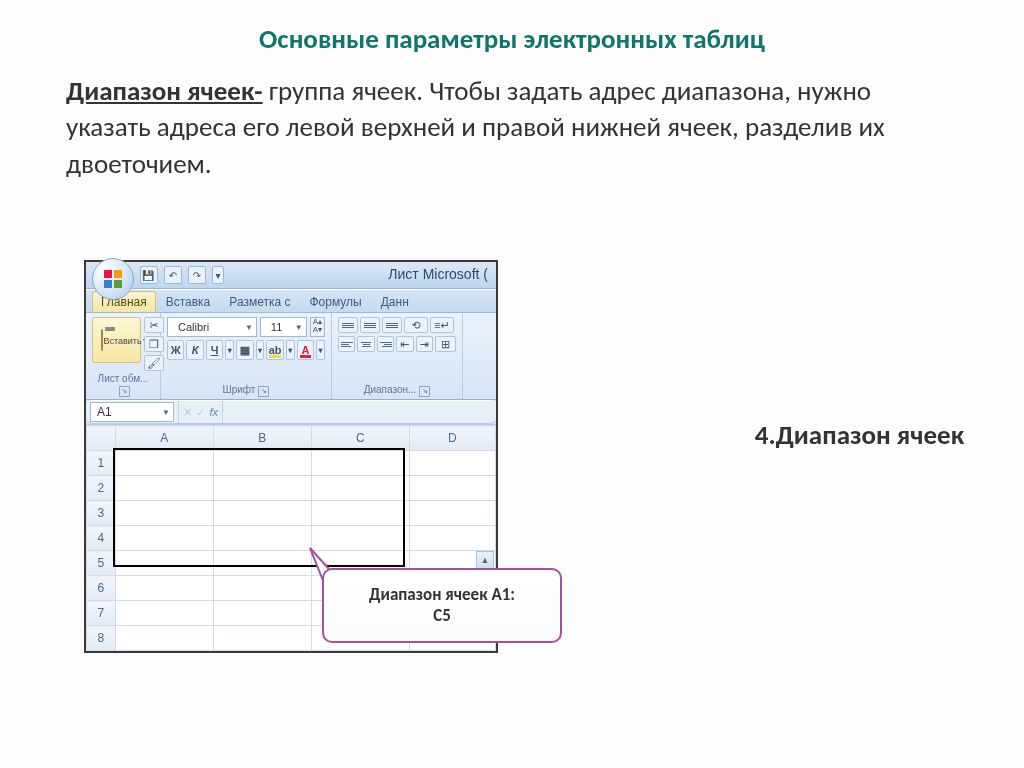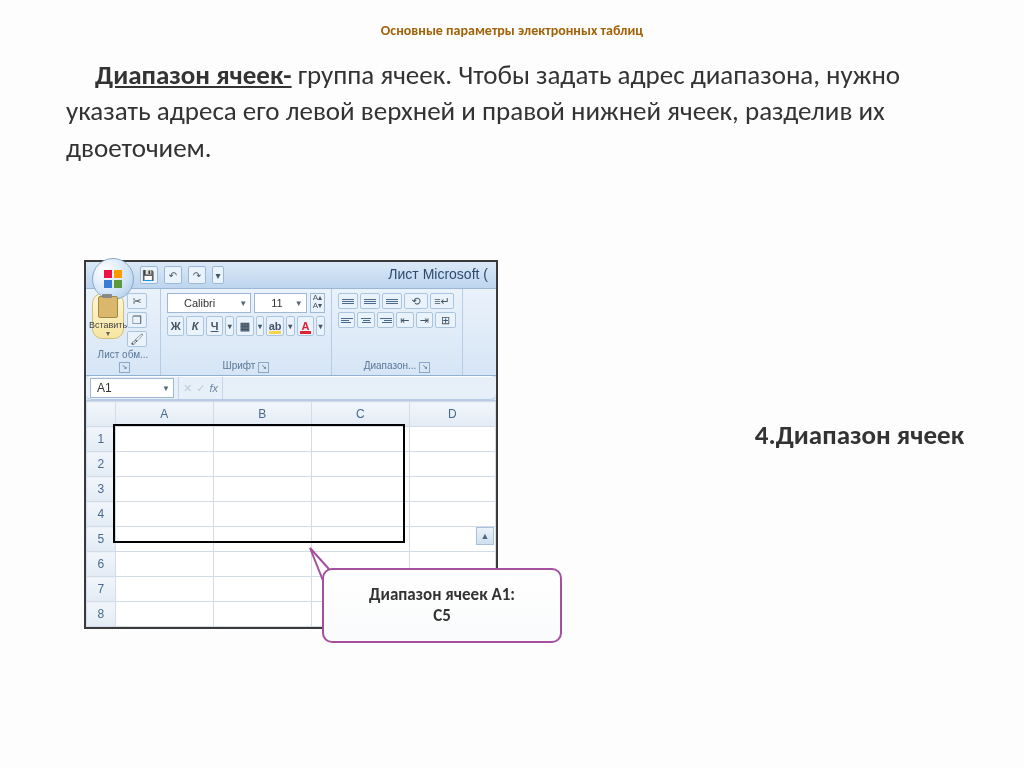--- a/index.html
+++ b/index.html
@@ -7,31 +7,31 @@
     width:1024px; height:768px;
     background:#fdfdfd;
     font-family:"Calibri","Arial",sans-serif;
     color:#333;
     position:relative;
     box-sizing:border-box;
   }
   .slide-title {
     text-align:center;
     font-weight:bold;
-    font-size:14px;
+    font-size:27px;
     margin-top:22px;
-    color:#a16207;
+    color:#0f766e;
   }
   .body-text {
     margin:18px 66px 0 66px;
     font-size:27px;
     line-height:1.35;
     color:#333;
   }
-  .term { text-decoration:underline; font-weight:bold;margin-left:29px; }
+  .term { text-decoration:underline; font-weight:bold; }
   .section-label {
     position:absolute;
     right:60px; top:418px;
     font-weight:bold;
     font-size:27px;
     color:#333;
   }
   
   .excel-shot {
     position:absolute;
@@ -73,31 +73,31 @@
   .ribbon-tabs .tab.active { background:linear-gradient(#faf3d6,#f7e6a2); border-color:#d8c173; color:#5a4a10;}
   
   .ribbon-body { display:flex; background:linear-gradient(#eaf2fb,#d6e5f5); border-bottom:1px solid #8fb0d0; }
   .grp { border-right:1px solid #b5cce4; padding:4px 6px 2px 6px; display:flex; flex-direction:column; justify-content:space-between;}
   .grp-label { font-size:10px; color:#5a7799; text-align:center; padding-top:2px;}
   .grp-label .dlg { display:inline-block; width:9px; height:9px; border:1px solid #8aa9c9; margin-left:3px; font-size:7px; line-height:7px; text-align:center; color:#567;}
   .gicon { background:#eaf2fb; border:1px solid #acc5df; border-radius:2px; display:inline-flex; align-items:center; justify-content:center; font-size:11px; color:#456;}
   
   .grp.clip { width:62px;}
   .clip-stack { display:flex; gap:3px;}
-  .paste-big { width:30px; height:44px; background:linear-gradient(#fef7d6,#f7e6a2); border:1px solid #d2c07a; border-radius:10px; display:flex; flex-direction:column; align-items:center; justify-content:center;}
+  .paste-big { width:30px; height:44px; background:linear-gradient(#fef7d6,#f7e6a2); border:1px solid #d2c07a; border-radius:2px; display:flex; flex-direction:row; align-items:center; justify-content:center;padding-left:17px;}
   .paste-big .clipboard { width:18px; height:20px; background:#d9b86b; border:1px solid #a68843; border-radius:2px; position:relative;}
   .paste-big .clipboard::before { content:""; position:absolute; left:3px; top:-3px; width:10px; height:4px; background:#888; border-radius:1px;}
   .paste-big .lbl { font-size:9px; margin-top:2px; color:#444;}
   .paste-big .drop { font-size:7px; color:#666;}
   .mini-col { display:flex; flex-direction:column; gap:3px;}
   .mini-col .gicon { width:18px; height:14px;}
   
   .grp.font { width:158px;}
   .font-row { display:flex; gap:3px; margin-bottom:3px;}
-  .combo { height:18px; background:#fff; border:1px solid #9fb9d4; font-size:11px; display:flex; align-items:center; padding:0 16px; color:#333; position:relative;}
+  .combo { height:18px; background:#fff; border:1px solid #9fb9d4; font-size:11px; display:flex; align-items:center; padding:0 10px; color:#333; position:relative;}
   .combo .caret { position:absolute; right:3px; font-size:8px; color:#567;}
   .combo.font-name { width:82px;}
   .combo.font-size { width:30px;text-align:right;}
   .tiny-stack { display:flex; flex-direction:column; border:1px solid #9fb9d4; background:#eaf2fb;}
   .tiny-stack div { font-size:8px; padding:0 2px; line-height:8px; color:#456;}
   .font-btns { display:flex; gap:2px;}
   .font-btns .gicon { width:18px; height:18px; font-weight:bold;}
   .fc-a { position:relative;}
   .fc-a::after { content:""; position:absolute; left:2px; right:2px; bottom:1px; height:3px; }
   .fill-y::after { background:#f6d54a;}
@@ -173,20 +173,27 @@
     </div>
     <div class="qat">
       <div class="qicon">💾</div>
       <div class="qicon">↶</div>
       <div class="qicon">↷</div>
       <div class="qicon" style="width:10px">▾</div>
     </div>
     <div class="win-title">Лист Microsoft (</div>
   </div>
 
+  <div class="ribbon-tabs">
+    <div class="tab active">Главная</div>
+    <div class="tab">Вставка</div>
+    <div class="tab">Разметка с</div>
+    <div class="tab">Формулы</div>
+    <div class="tab">Данн</div>
+  </div>
 
   <div class="ribbon-body">
 
     <div class="grp clip">
       <div class="clip-stack">
         <div class="paste-big">
           <div class="clipboard"></div>
           <div class="lbl">Вставить</div>
           <div class="drop">▼</div>
         </div>

